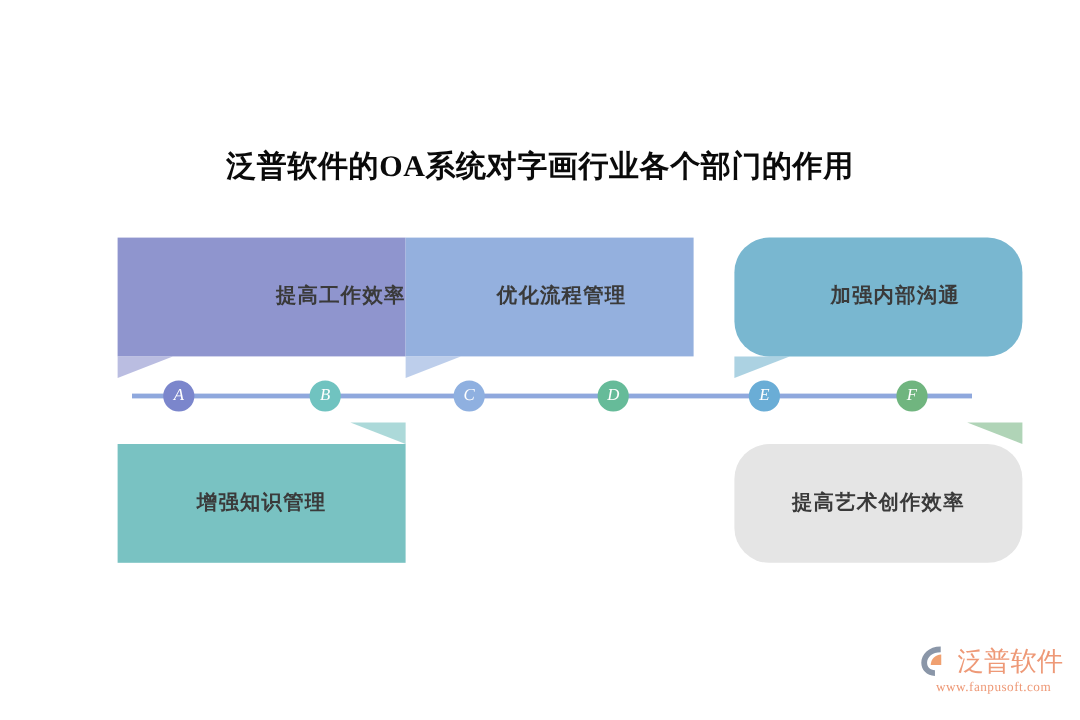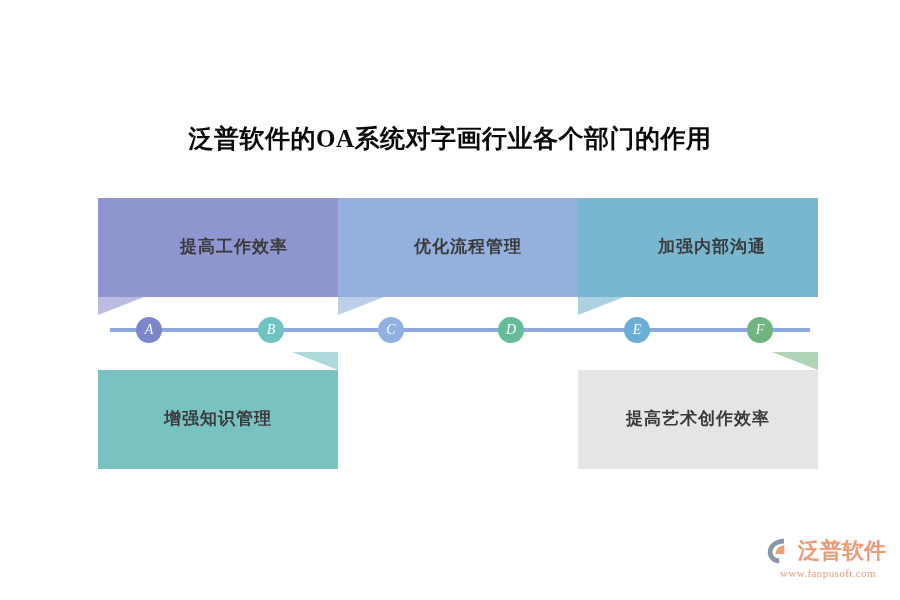--- a/index.html
+++ b/index.html
@@ -68,24 +68,24 @@
 
   .card.top {
     top: 198px;
   }
   .card.bottom {
     top: 370px;
   }
 
   .card.col1 { left: 98px; }
   .card.col2 { left: 338px; }
-  .card.col3 { left: 578px; }
-
-  
-  .card.top.col1 .card-label { text-align: center; padding-left: 32px; }
+  .card.col3 { left: 612px; border-radius: 29px; }
+
+  
+  .card.top.col1 .card-label { text-align: right; padding-left: 32px; }
   .card.top.col2 .card-label { text-align: center; padding-left: 20px; }
   .card.top.col3 .card-label { text-align: center; padding-left: 28px; }
   .card.bottom .card-label  { text-align: center; }
 
   
   .tail {
     position: absolute;
     width: 0;
     height: 0;
     border-style: solid;
@@ -148,21 +148,21 @@
     height: 30px;
   }
   .logo-mark {
     width: 28px;
     height: 28px;
     flex: 0 0 28px;
   }
   .logo-text {
     font-family: "Liberation Serif", "DejaVu Serif", serif;
     font-size: 22px;
-    font-weight: bold;
+    font-weight: normal;
     color: #ee9977;
     letter-spacing: 0px;
     white-space: nowrap;
   }
   .logo-url {
     font-family: "Liberation Serif", "DejaVu Serif", serif;
     font-size: 11px;
     color: #ee9977;
     letter-spacing: 0.4px;
     text-align: center;

